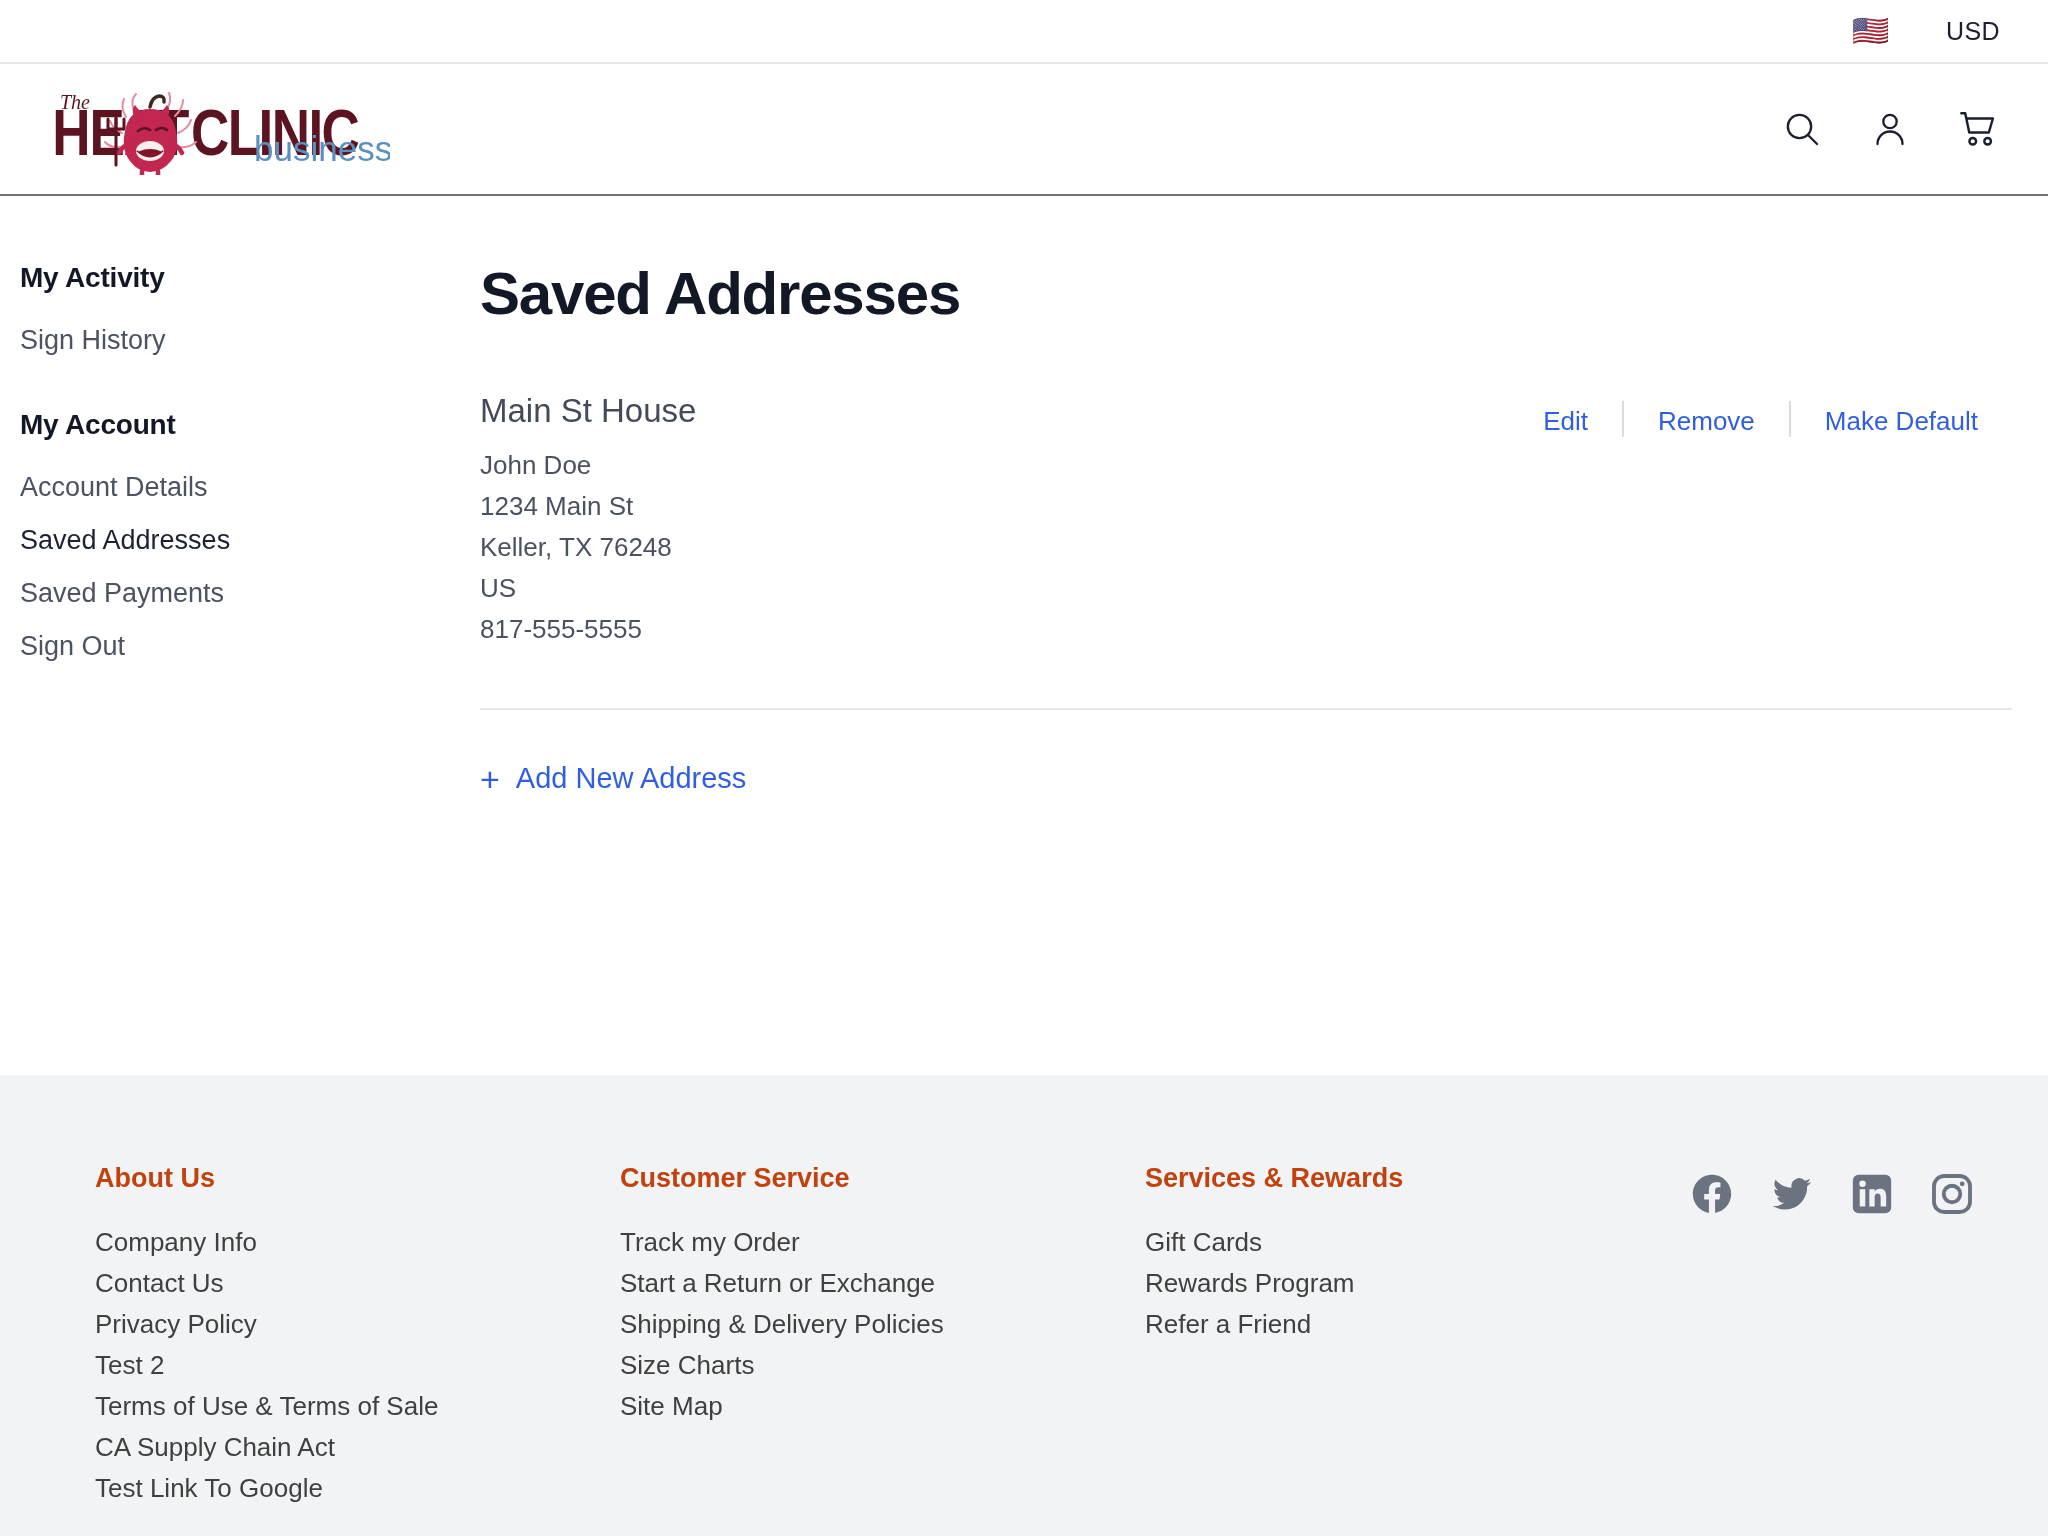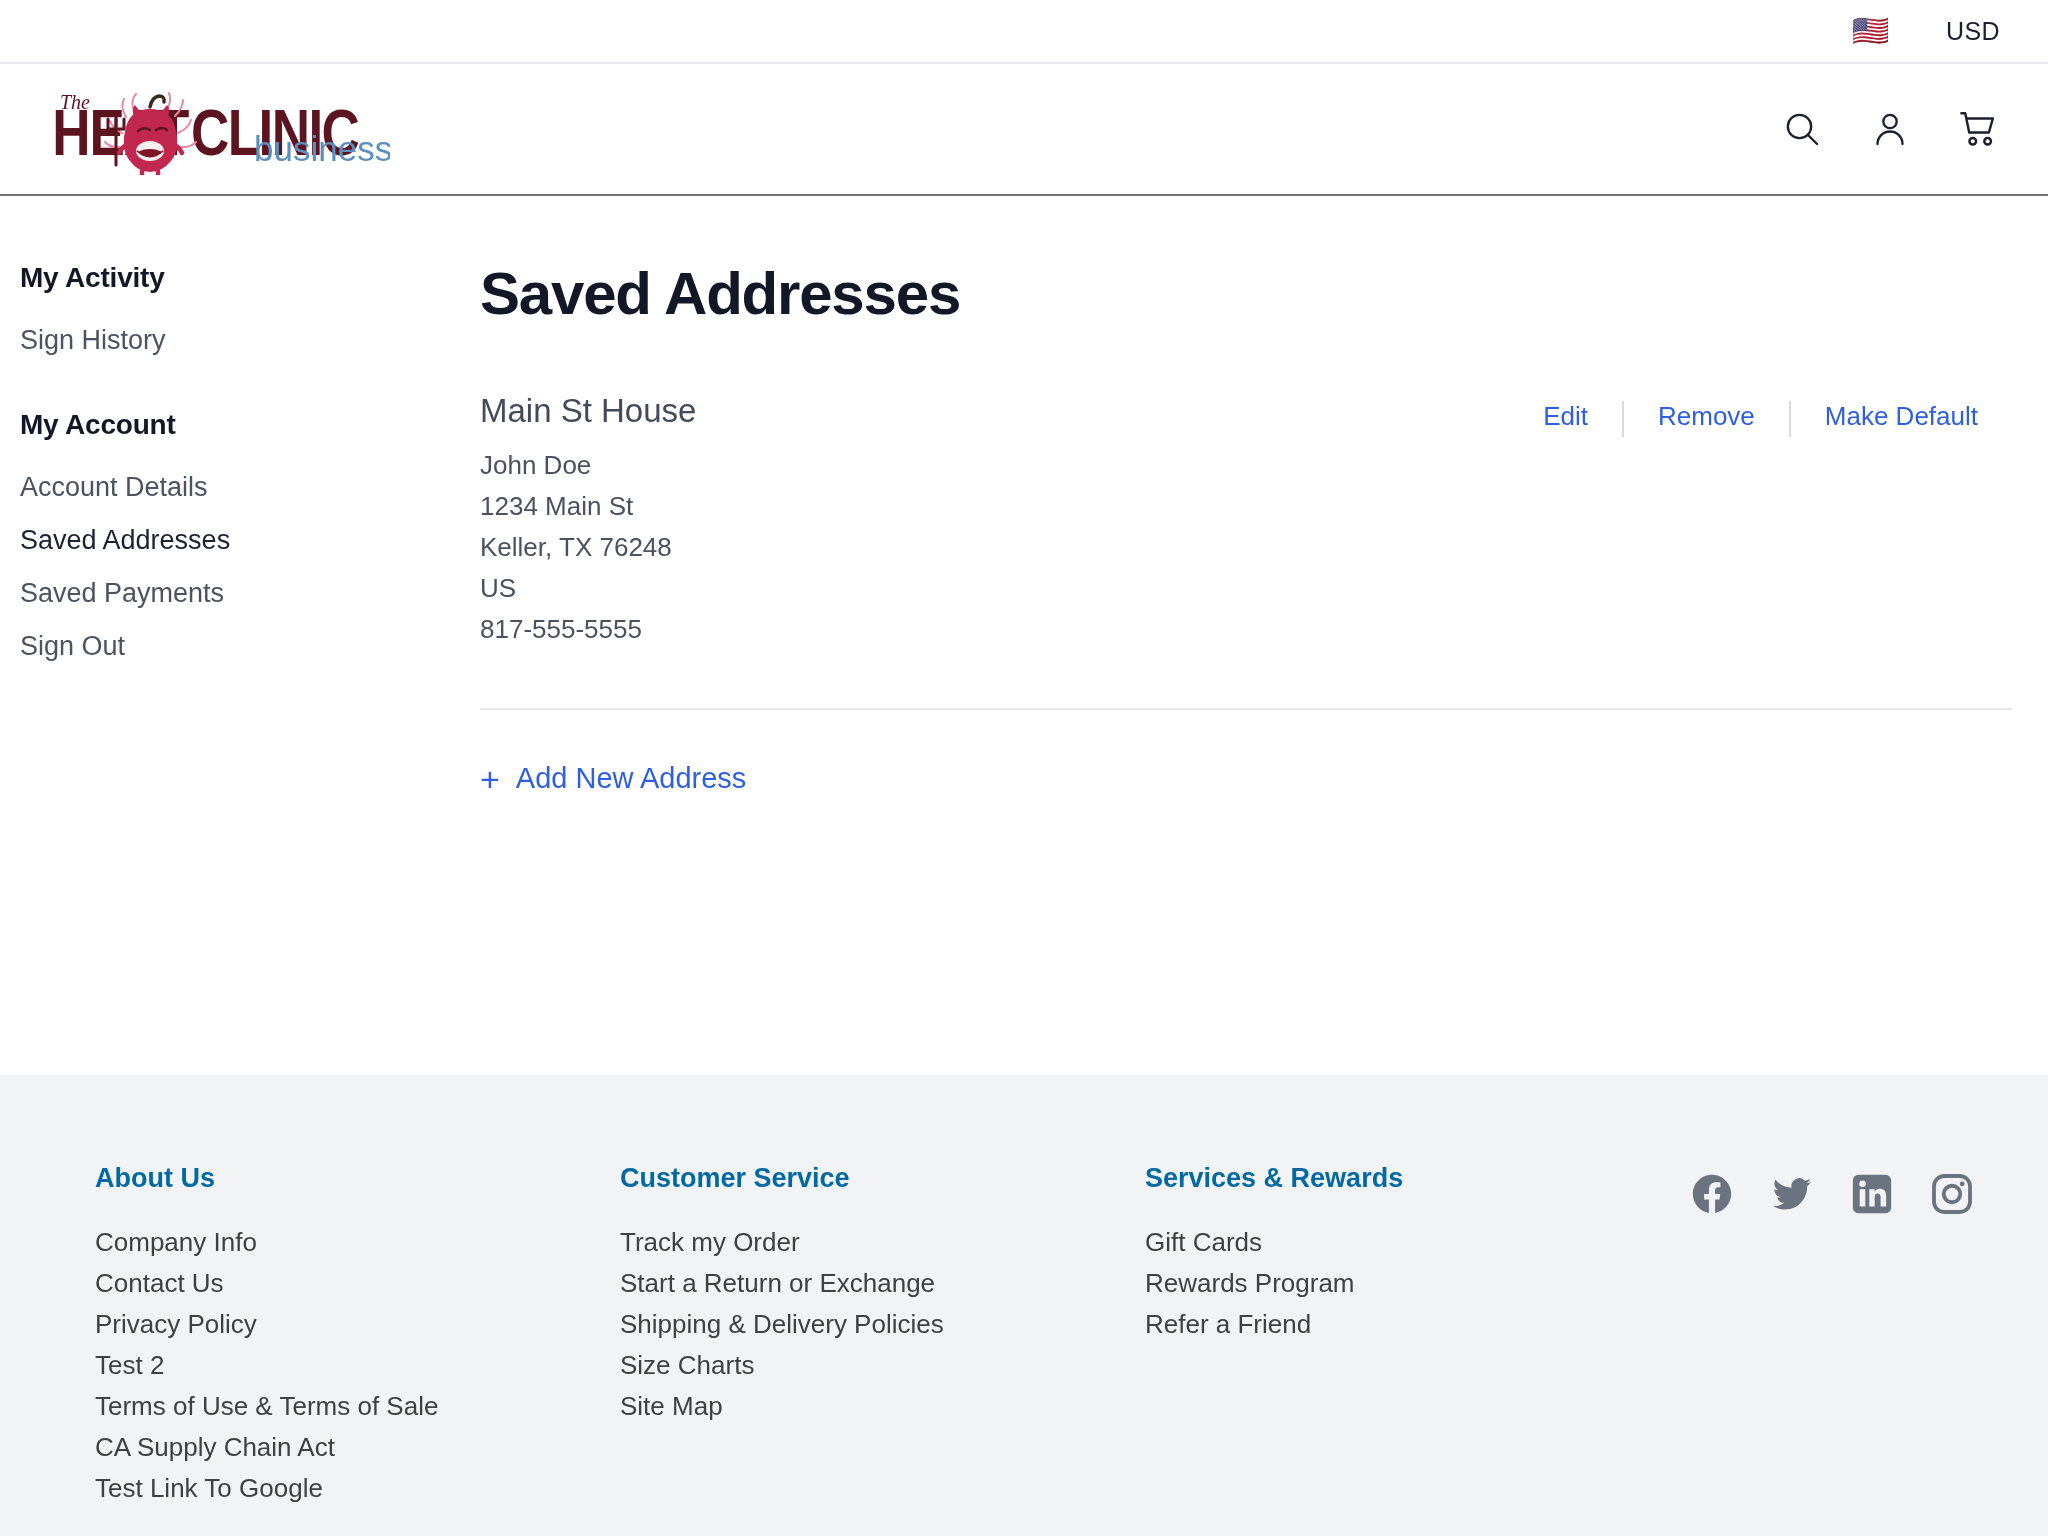--- a/index.html
+++ b/index.html
@@ -119,21 +119,21 @@
     margin-bottom: 14px;
     line-height: 1.2;
   }
   .addr-line {
     font-size: 26px;
     color: #4a5160;
     line-height: 1.58;
   }
   .addr-actions {
     display: flex;
-    align-items: flex-start;
+    align-items: flex-end;
     margin-top: 10px;
   }
   .addr-action {
     font-size: 26px;
     color: #2f5fe0;
     cursor: pointer;
     padding: 0 34px;
     white-space: nowrap;
   }
   .action-sep {
@@ -173,21 +173,21 @@
     padding: 88px 48px 0 95px;
   }
   .footer-inner { display: flex; align-items: flex-start; }
   .footer-col { flex-shrink: 0; }
   .col-about { width: 525px; }
   .col-service { width: 525px; }
   .col-rewards { width: 525px; }
   .footer-heading {
     font-size: 27px;
     font-weight: bold;
-    color: #0369a1;
+    color: #c2410c;
     margin-bottom: 28px;
   }
   .footer-link {
     font-size: 26px;
     color: #404040;
     line-height: 1.58;
     cursor: pointer;
   }
   .socials {
     margin-left: auto;

